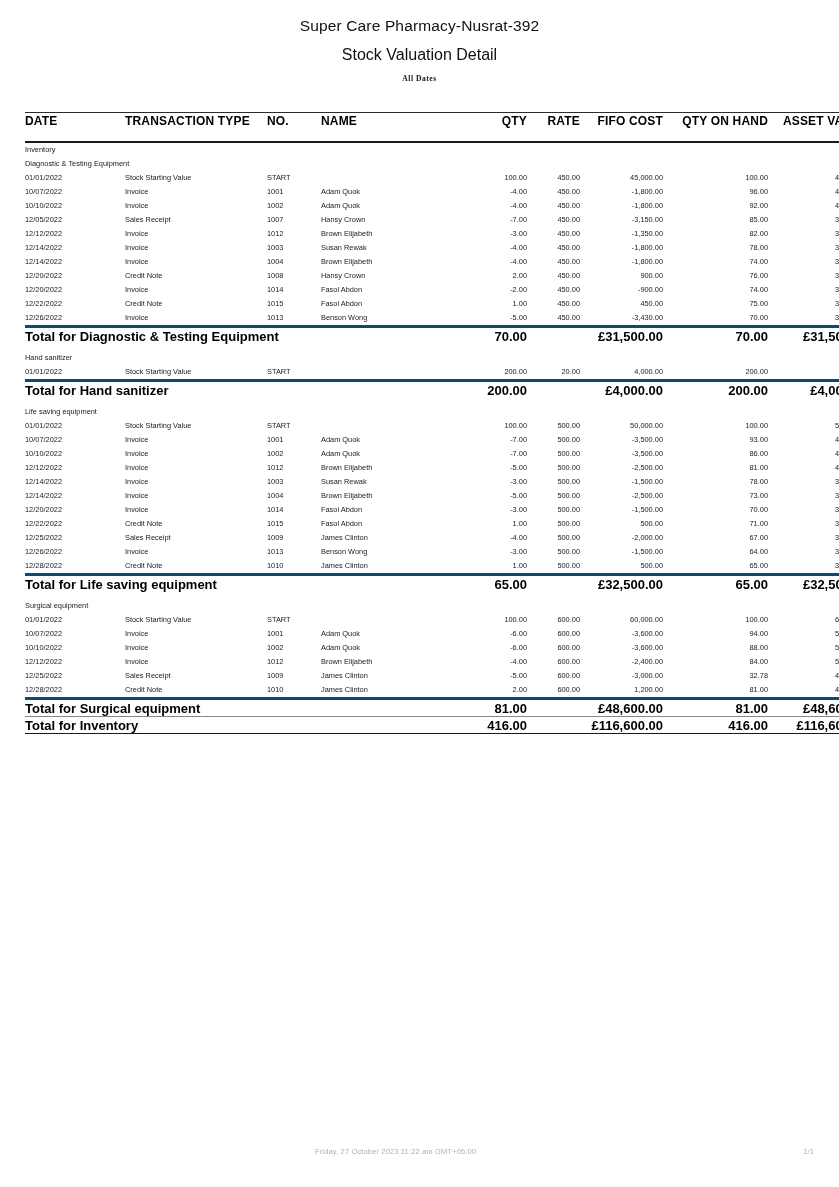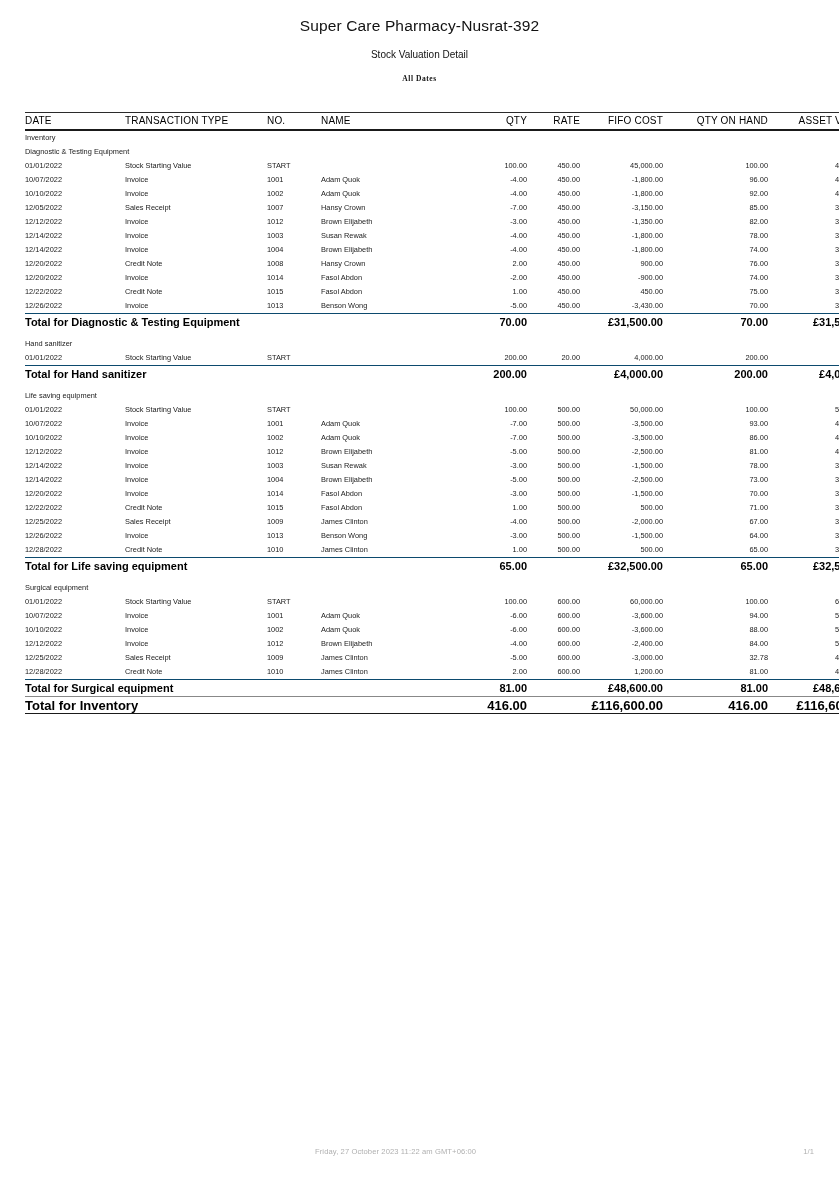--- a/index.html
+++ b/index.html
@@ -29,21 +29,21 @@
     text-align: center;
   }
   .company-name {
     font-size: 15.5px;
     font-weight: 400;
     letter-spacing: 0.15px;
     line-height: 20px;
     color: #111;
   }
   .report-title {
-    font-size: 10px;
+    font-size: 16px;
     font-weight: 400;
     line-height: 16px;
     margin-top: 11px;
     color: #111;
   }
   .report-period {
     font-size: 7.5px;
     font-weight: 700;
     letter-spacing: 0.55px;
     line-height: 12px;
@@ -79,26 +79,26 @@
   col.c-no        { width: 54px;  }
   col.c-name      { width: 149px; }
   col.c-qty       { width: 57px;  }
   col.c-rate      { width: 53px;  }
   col.c-fifo      { width: 83px;  }
   col.c-onhand    { width: 105px; }
   col.c-asset     { width: 100px; }
 
   
   thead tr.head-row th {
-    font-size: 10px;
-    font-weight: 400;
+    font-size: 12px;
+    font-weight: 700;
     letter-spacing: 0.18px;
     height: 16px;
     line-height: 16px;
-    padding-bottom: 0;
+    padding-bottom: 12px;
     color: #000;
   }
   thead tr.head-row {
     border-top: 1px solid #2b2b2b;
     border-bottom: 2px solid #1a1a1a;
   }
   th.l { text-align: left; }
   th.r { text-align: right; }
 
   
@@ -122,24 +122,24 @@
   }
   .ind0 { padding-left: 0px; }
   .ind1 { padding-left: 7px; }
   .ind2 { padding-left: 14px; }
   .ind-total { padding-left: 6px; }
 
   
   tr.total-row td {
     height: 15px;
     line-height: 15px;
-    font-size: 11px;
+    font-size: 13px;
     font-weight: 700;
     color: #000;
-    border-top: 1px solid #0c4a6e;
+    border-top: 3px solid #0c4a6e;
     padding-top: 1px;
   }
   tr.grand-total-row td {
     height: 15px;
     line-height: 15px;
     font-size: 13px;
     font-weight: 700;
     color: #000;
     border-top: 1px solid #888888;
     border-bottom: 1.6px solid #1a1a1a;

